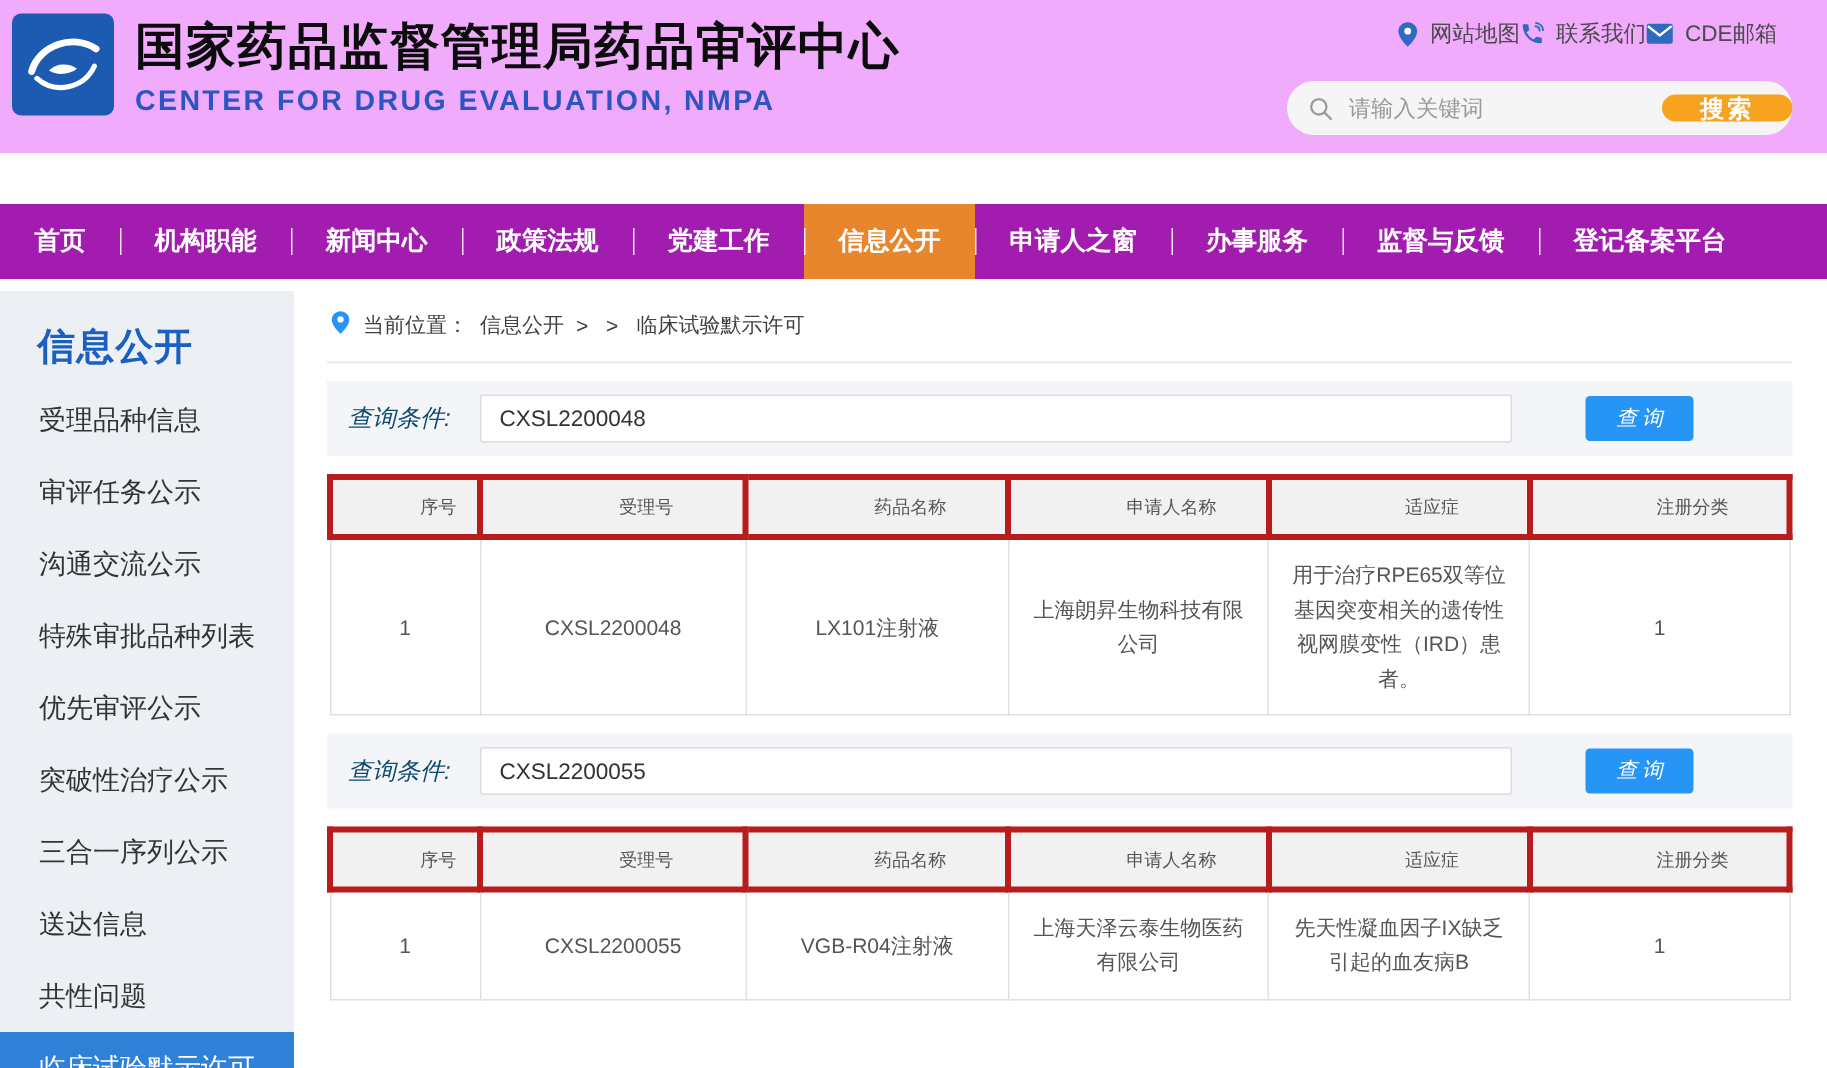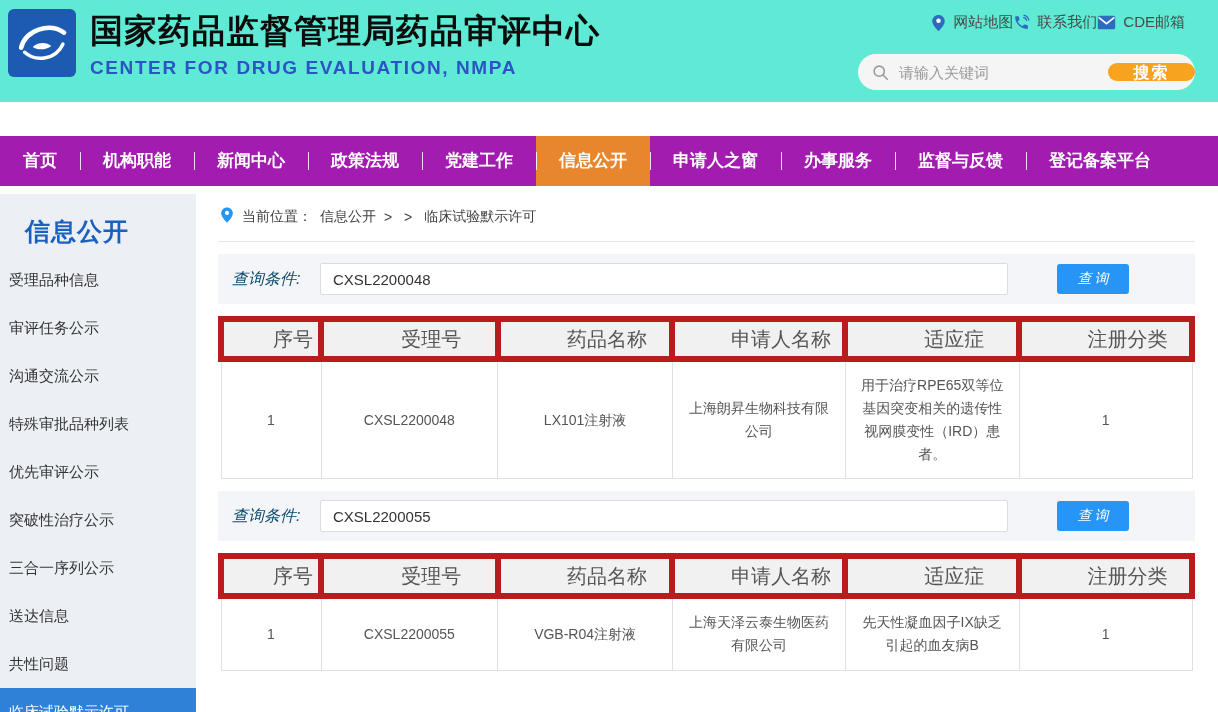--- a/index.html
+++ b/index.html
@@ -1,20 +1,20 @@
 <!DOCTYPE html>
 <html><head>
 <meta charset="utf-8">
 <style>
   * { margin:0; padding:0; box-sizing:border-box; }
   html,body { width:1218px; height:712px; background:#fff; overflow:hidden;
     font-family:"Liberation Sans","DejaVu Sans",sans-serif; }
 
   
-  .header { position:relative; height:102px; background:#5eead4; }
+  .header { position:relative; height:102px; background:#f0abfc; }
   .logo-box { position:absolute; left:8px; top:9px; width:68px; height:68px;
     background:#1d5bb2; border-radius:6px; display:flex; align-items:center; justify-content:center; cursor:pointer; }
   .title-block { position:absolute; left:90px; top:12px; }
   .site-title { font-size:33px; font-weight:900; color:#0c0c0c; letter-spacing:1px; line-height:38px; }
   .site-subtitle { font-size:19px; font-weight:700; color:#2c55c4; letter-spacing:1.6px; margin-top:7px; }
 
   .quick-links { position:absolute; top:13px; right:33px; display:flex; }
   .quick-link { display:flex; align-items:center; gap:7px; font-size:15px; color:#4a4a4a; cursor:pointer; }
   .quick-link svg { display:block; }
 
@@ -34,42 +34,42 @@
   .nav-item + .nav-item::before { content:""; position:absolute; left:0; top:16px;
     width:1px; height:18px; background:rgba(255,255,255,.85); }
   .nav-item.active { background:#e8862e; }
 
   
   .layout { display:flex; align-items:flex-start; }
   .sidebar { width:196px; height:552px; margin-top:8px; background:#ecf0f5; padding-top:22px; }
   .sidebar-title { font-size:25px; font-weight:900; color:#1b5fc1; padding-left:25px;
     line-height:30px; margin-bottom:10px; letter-spacing:1px; }
   .sidebar-list { list-style:none; }
-  .sidebar-item { height:48px; line-height:48px; padding-left:9px; font-size:15px;
+  .sidebar-item { height:48px; line-height:48px; padding-left:26px; font-size:18px;
     color:#333; cursor:pointer; }
   .sidebar-item.active { background:#2f81d8; color:#fff; }
 
   .content { width:977px; margin-left:22px; margin-top:10px; }
 
   .breadcrumb { display:flex; align-items:center; gap:8px; padding:10px 0 14px 2px;
     border-bottom:1px solid #e7e7e7; font-size:14px; color:#3f3f3f; }
   .breadcrumb .crumb-link { cursor:pointer; }
   .breadcrumb .crumb-sep { color:#3f3f3f; letter-spacing:4px; }
 
   .query-band { margin-top:12px; height:50px; background:#f3f5f9; display:flex;
     align-items:center; padding:0 14px; }
   .query-label { font-size:16px; color:#0c4a6e; width:88px; flex:none;font-style:italic; }
   .query-input { width:688px; height:32px; border:1px solid #dcdcdc; border-radius:2px;
     background:#fff; padding:0 12px; font-size:15px; color:#333; outline:none; font-family:inherit; flex:none; }
   .query-button { margin-left:49px; width:72px; height:30px; border:none; border-radius:3px;
     background:#2795f5; color:#fff; font-size:14px; cursor:pointer; letter-spacing:3px; padding-left:3px; font-family:inherit;font-style:italic; }
 
   .result-table { margin-top:12px; width:100%; border-collapse:collapse; table-layout:fixed; }
-  .result-table th { height:40px; background:#f1f1f1; border:6px solid #b91c1c;
-    font-size:20px; font-weight:400; color:#555;padding-left:44px; }
+  .result-table th { height:40px; background:#f1f1f1; border:4px solid #b91c1c;
+    font-size:12px; font-weight:400; color:#555;padding-left:44px; }
   .result-table td { border:1px solid #e0e0e0; font-size:14px; color:#555; text-align:center;
     padding:12px 12px; line-height:1.65; word-break:break-all; }
 </style>
 </head>
 <body>
 
 <div class="header">
   <div class="logo-box">
     <svg width="58" height="58" viewBox="0 0 100 100">
       <path d="M14 58 C22 28 62 14 88 32" stroke="#fff" stroke-width="8" fill="none" stroke-linecap="round"></path>

